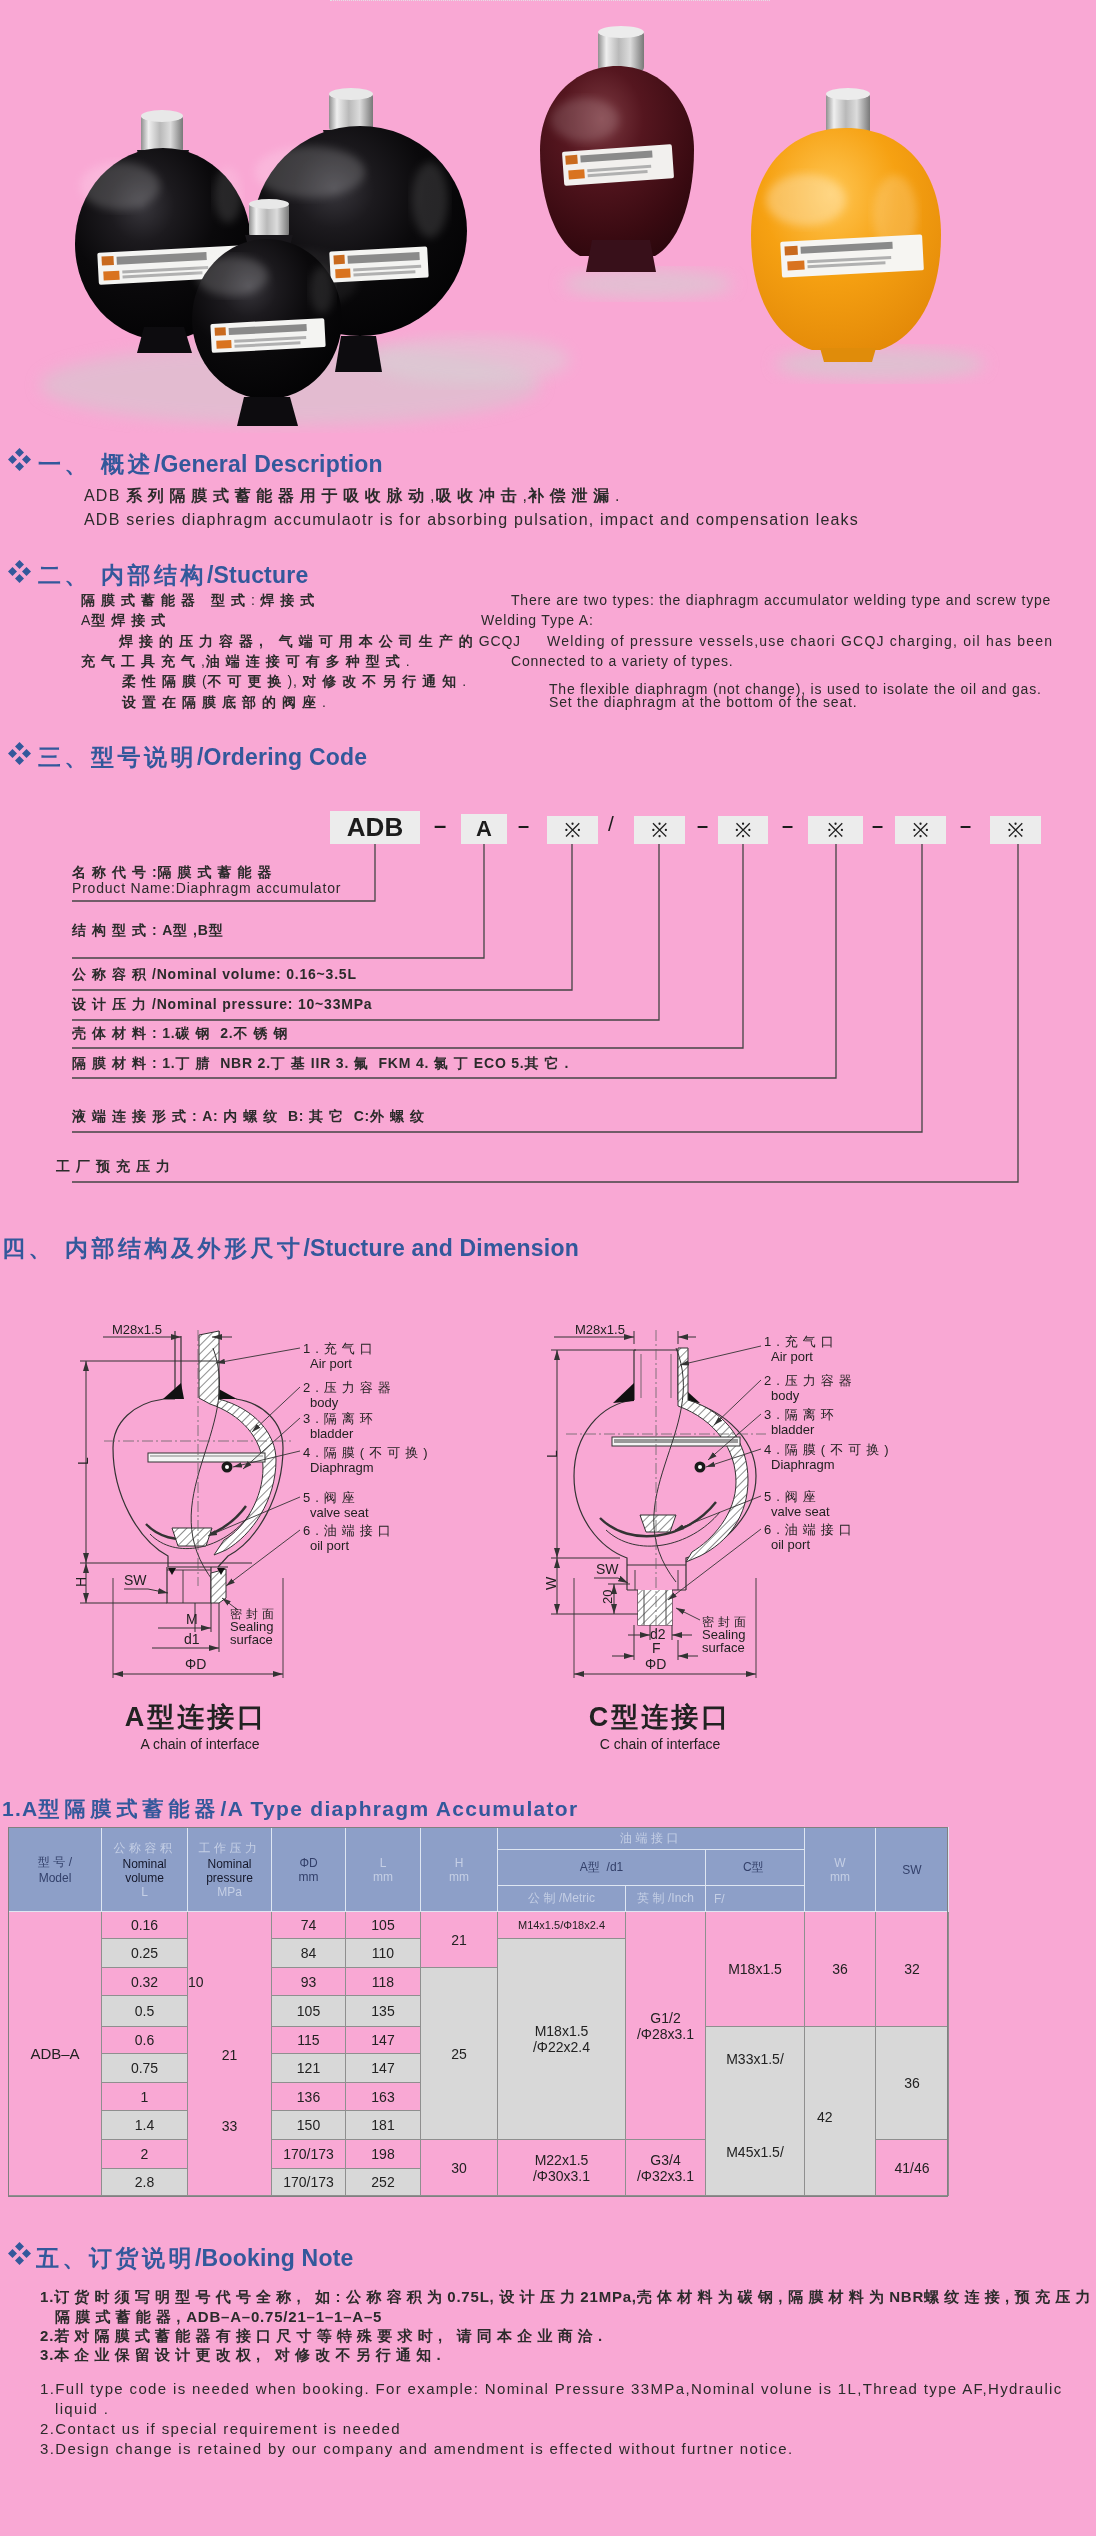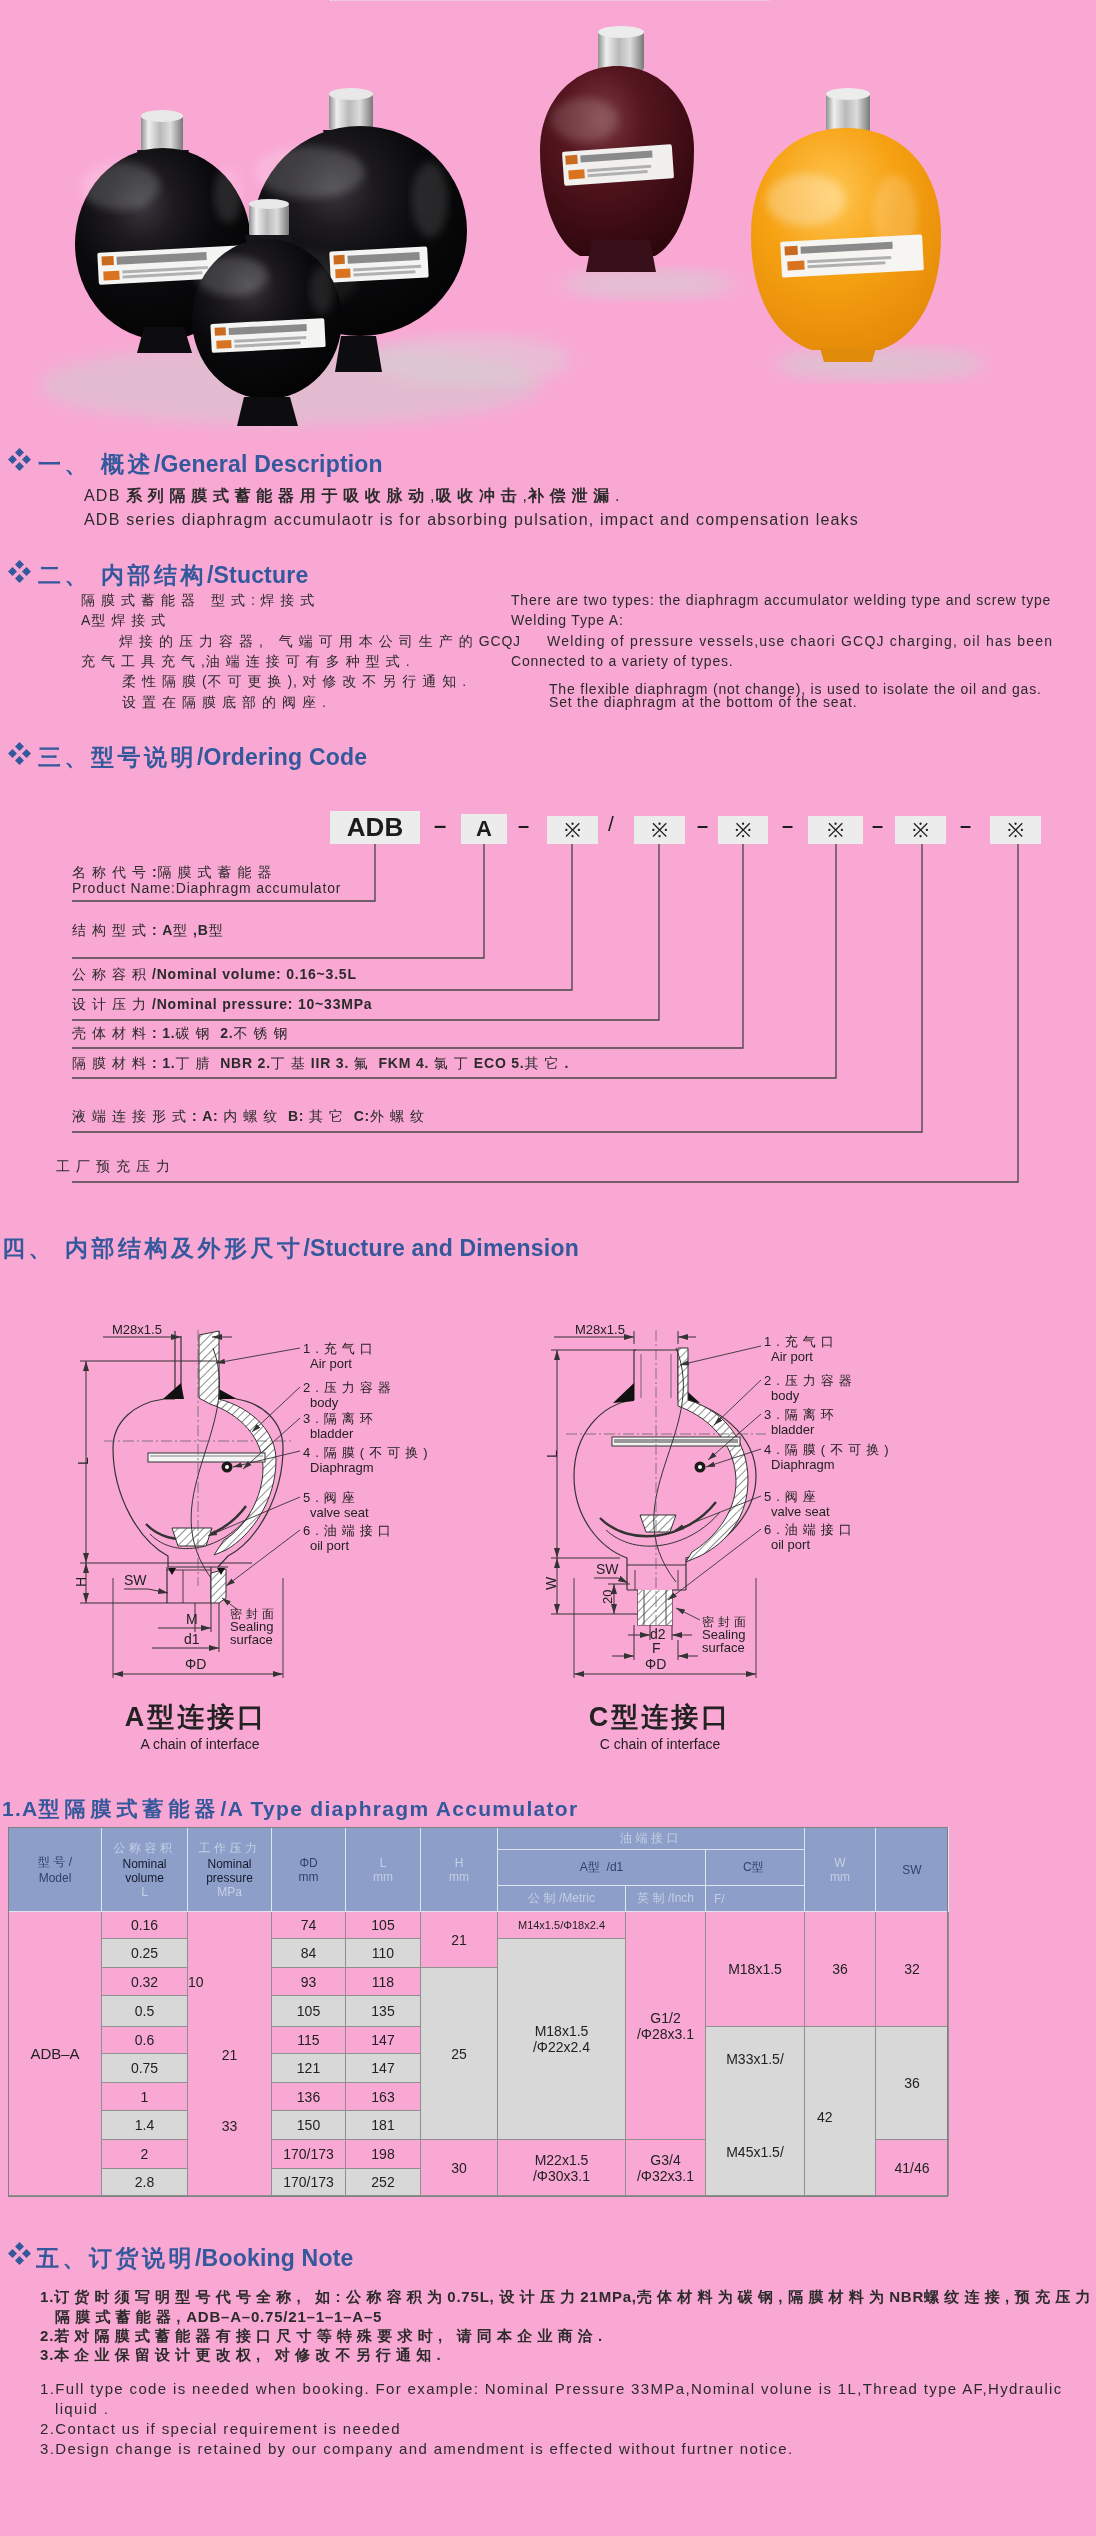--- a/index.html
+++ b/index.html
@@ -2,21 +2,21 @@
 <html><head>
 <meta charset="utf-8">
 <style>
 html,body{margin:0;padding:0}
 .page{position:relative;width:1096px;height:2536px;background:#f9a8d4;overflow:hidden;
   font-family:"Liberation Sans",sans-serif;color:#2b2b2b}
 .abs{position:absolute;white-space:nowrap}
 .sec{position:absolute;white-space:nowrap;color:#33589b;font-weight:bold;font-size:23px;letter-spacing:0.2px}
 .t{position:absolute;white-space:nowrap;font-size:14px;color:#2b2b2b;letter-spacing:0.8px}
 .b{font-weight:bold}
-.k3{letter-spacing:6px;font-weight:normal}
+.k3{letter-spacing:6px;font-weight:bold}
 .k2{letter-spacing:3.5px}
 .k5{letter-spacing:3.5px}
 .kb{letter-spacing:5.2px}
 .k16{letter-spacing:5.7px;font-weight:bold}
 svg{display:block}
 .dico{position:absolute;width:24px;height:24px}
 </style>
 </head>
 <body>
 <div class="page">
@@ -174,21 +174,21 @@
       </g>
 </svg>
 <div class="sec" style="left:38px;top:560px"><span class="k5">二、 内部结构</span>/Stucture</div>
 <div class="t" style="left:81px;top:592px"><span class="k3">隔膜式蓄能器 型式</span>: <span class="k3">焊接式</span></div>
 <div class="t" style="left:81px;top:612px">A<span class="k3">型焊接式</span></div>
 <div class="t" style="left:119px;top:633px"><span class="k3">焊接的压力容器, 气端可用本公司生产的</span>GCQJ</div>
 <div class="t" style="left:81px;top:653px"><span class="k3">充气工具充气</span>,<span class="k3">油端连接可有多种型式</span>.</div>
 <div class="t" style="left:122px;top:673px"><span class="k3">柔性隔膜</span>(<span class="k3">不可更换</span>), <span class="k3">对修改不另行通知</span>.</div>
 <div class="t" style="left:122px;top:694px"><span class="k3">设置在隔膜底部的阀座</span>.</div>
 <div class="t" style="left:511px;top:592px">There are two types: the diaphragm accumulator welding type and screw type</div>
-<div class="t" style="left:511px;top:612px">Welding Type A:</div>
+<div class="t" style="left:481px;top:612px">Welding Type A:</div>
 <div class="t" style="left:547px;top:633px;letter-spacing:1.2px">Welding of pressure vessels,use chaori GCQJ charging, oil has been</div>
 <div class="t" style="left:511px;top:653px">Connected to a variety of types.</div>
 <div class="t" style="left:549px;top:681px">The flexible diaphragm (not change), is used to isolate the oil and gas.</div>
 <div class="t" style="left:549px;top:694px">Set the diaphragm at the bottom of the seat.</div>
 
 <svg class="dico" style="left:8px;top:742px" viewBox="0 0 24 24">
  <g fill="#33589b">
         <path d="M11.5 0 L16 4.5 L11.5 9 L7 4.5 Z"></path>
  <path d="M4.5 7 L9 11.5 L4.5 16 L0 11.5 Z"></path>
  <path d="M18.5 7 L23 11.5 L18.5 16 L14 11.5 Z"></path>

